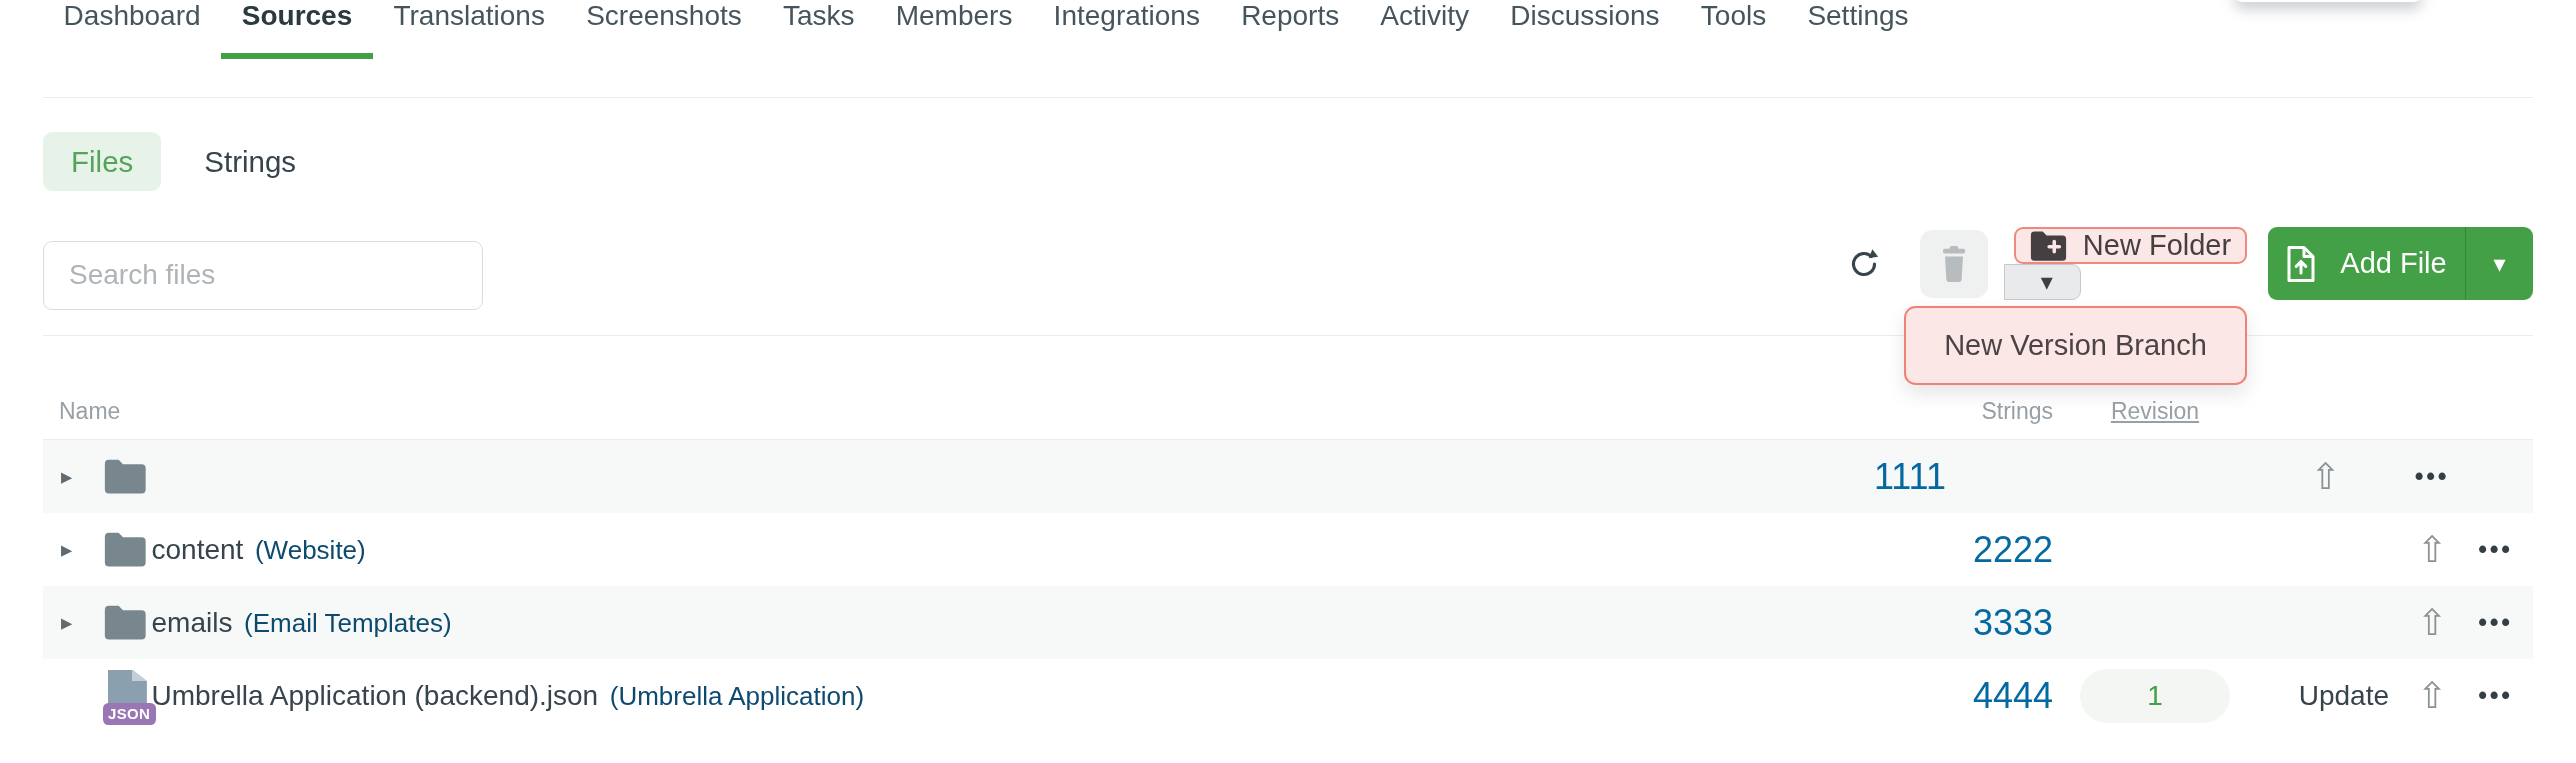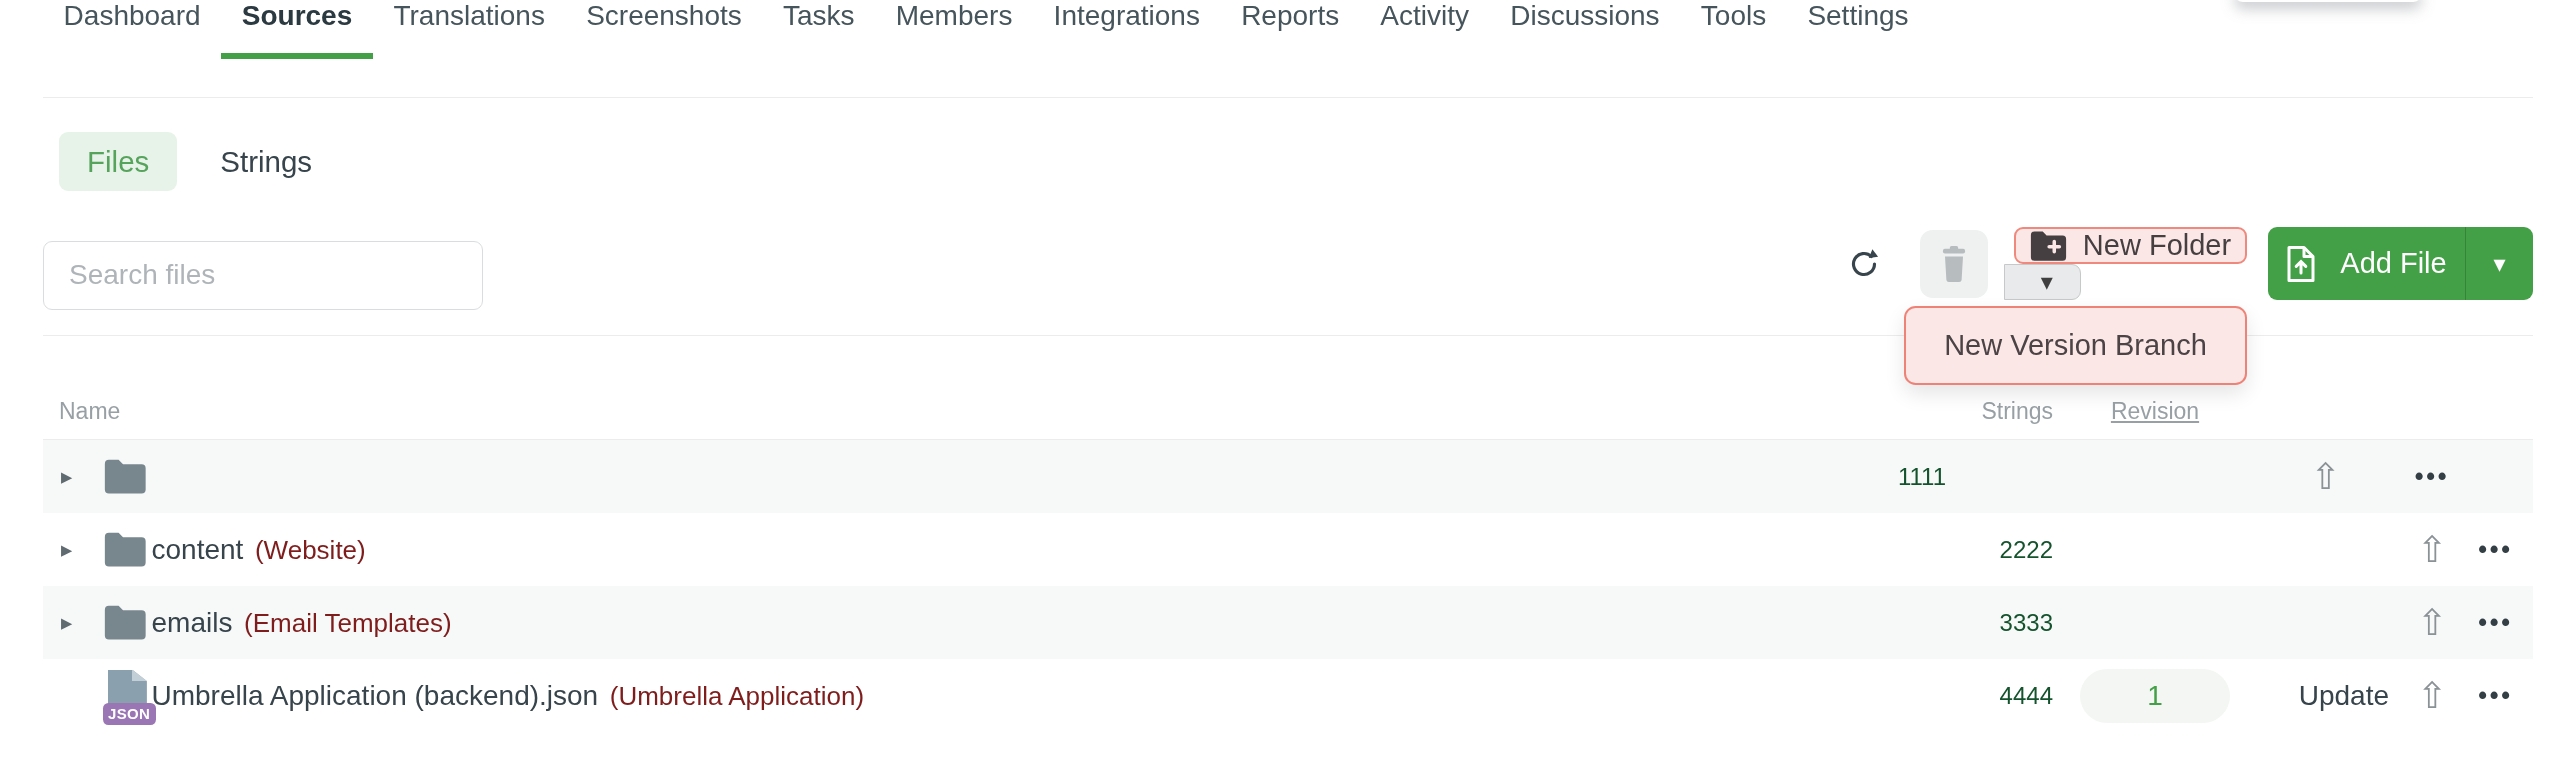--- a/index.html
+++ b/index.html
@@ -17,21 +17,21 @@
   .nav-item { position:relative; display:inline-block; padding:0 20.6px 25px; font-size:28px;
     color:#46555c; text-decoration:none; cursor:pointer; white-space:nowrap; }
   .nav-item.active { color:#2b3940; font-weight:700; }
   .nav-item.active::after { content:""; position:absolute; left:0; right:0; bottom:-1.8px;
     height:5.4px; background:#43a047; }
 
   
   .subtabs { margin:34px 0 0 43px; display:flex; align-items:center; }
   .pill-tab { height:59px; padding:0 28px; display:flex; align-items:center; border-radius:9px;
     font-size:29.5px; cursor:pointer; }
-  .pill-tab.active { background:#e7f3e8; color:#56a35c;margin-left:16px; }
+  .pill-tab.active { background:#e7f3e8; color:#56a35c; }
   .plain-tab { margin-left:43px; font-size:29.5px; color:#37444c; cursor:pointer; }
 
   
   .controls { position:relative; margin-top:36px; height:73px; }
   .search-box { position:absolute; left:43px; top:1.8px; width:440px; height:69px;
     border:1.8px solid #dadddf; border-radius:9px; padding:0 25px; font-size:28px; color:#3c474d;
     font-family:"Liberation Sans", sans-serif; outline:none; background:#fff;margin-top:12px; }
   .search-box::placeholder { color:#aeb4b8; }
   .right-cluster { position:absolute; right:43px; top:0; height:73px; display:flex; align-items:center; }
   .icon-btn { background:none; border:none; cursor:pointer; display:flex; align-items:center; justify-content:center; }
@@ -68,22 +68,22 @@
   .th-strings { grid-column:4; text-align:right; }
   .th-revision { grid-column:6; text-align:center;text-decoration:underline; }
   .head-rule { margin:0 43px; border-top:1.8px solid #ececec; }
 
   .file-row { height:73px; }
   .file-row.alt { background:#f7f8f8; }
   .cell-caret { display:flex; justify-content:center; color:#5f6a71; font-size:22.4px; cursor:pointer; }
   .cell-icon { display:flex; align-items:center; padding-left:12.5px; }
   .cell-name { padding-left:4.5px; display:flex; align-items:baseline; gap:11.6px; white-space:nowrap; overflow:hidden; }
   .fname { font-size:28px; color:#37444c; cursor:pointer; }
-  .fnote { font-size:26px; color:#7f1d1d; }
-  .cell-strings { text-align:right; font-size:24px; color:#14532d; }
+  .fnote { font-size:26px; color:#0c4a6e; }
+  .cell-strings { text-align:right; font-size:36px; color:#0369a1; }
   .cell-revision { display:flex; justify-content:center; }
   .rev-badge { width:150px; height:54px; border-radius:27px; background:#f3f6f3; display:flex;
     align-items:center; justify-content:center; font-size:28px; color:#43a047; cursor:pointer; }
   .cell-action { text-align:right; padding-right:17px; font-size:28px; color:#37444c; }
   .cell-action span { cursor:pointer; }
   .cell-upload { display:flex; justify-content:center; font-size:36px; color:#8a9296; cursor:pointer; }
   .cell-more { display:flex; justify-content:center; font-size:25px; font-weight:700; color:#333e45;
     letter-spacing:2.7px; cursor:pointer; }
 
   

